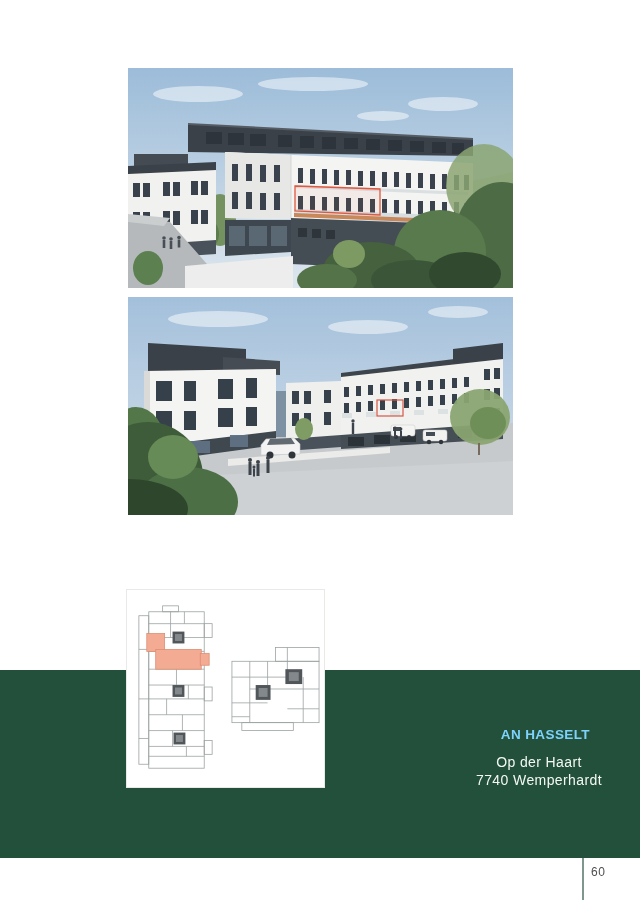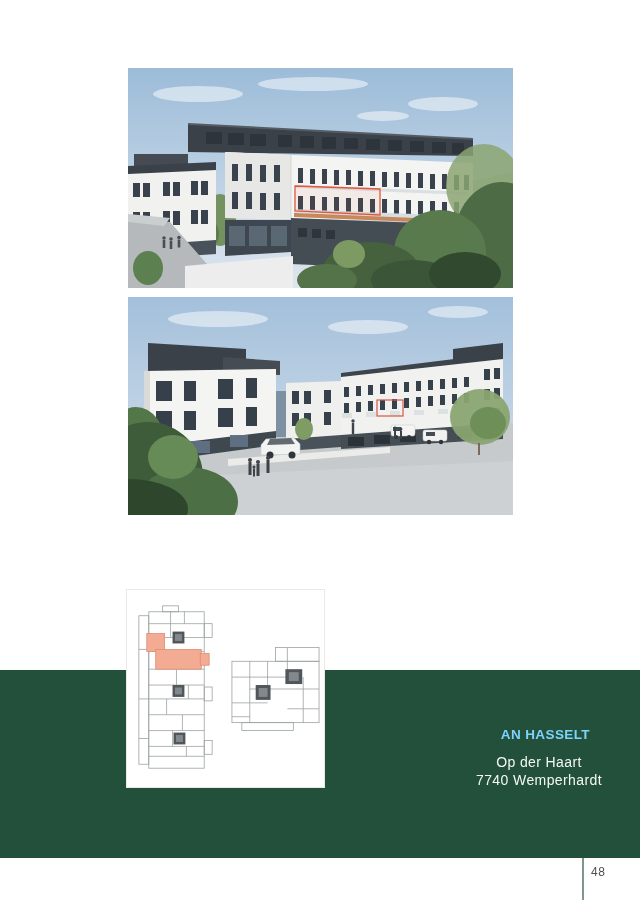--- a/index.html
+++ b/index.html
@@ -419,15 +419,15 @@
       <g>
         <rect x="160" y="80" width="17" height="15" fill="#51565a"></rect>
           <rect x="163.5" y="83" width="10" height="9" fill="#83888c"></rect>
         <rect x="130" y="96" width="15" height="15" fill="#51565a"></rect>
           <rect x="133" y="99" width="9" height="9" fill="#83888c"></rect>
       </g>
     </svg>
   </div>
 
   <div class="footer-rule"></div>
-  <div class="footer-page">48</div>
+  <div class="footer-page">60</div>
 
 </div>
 
 </body></html>

